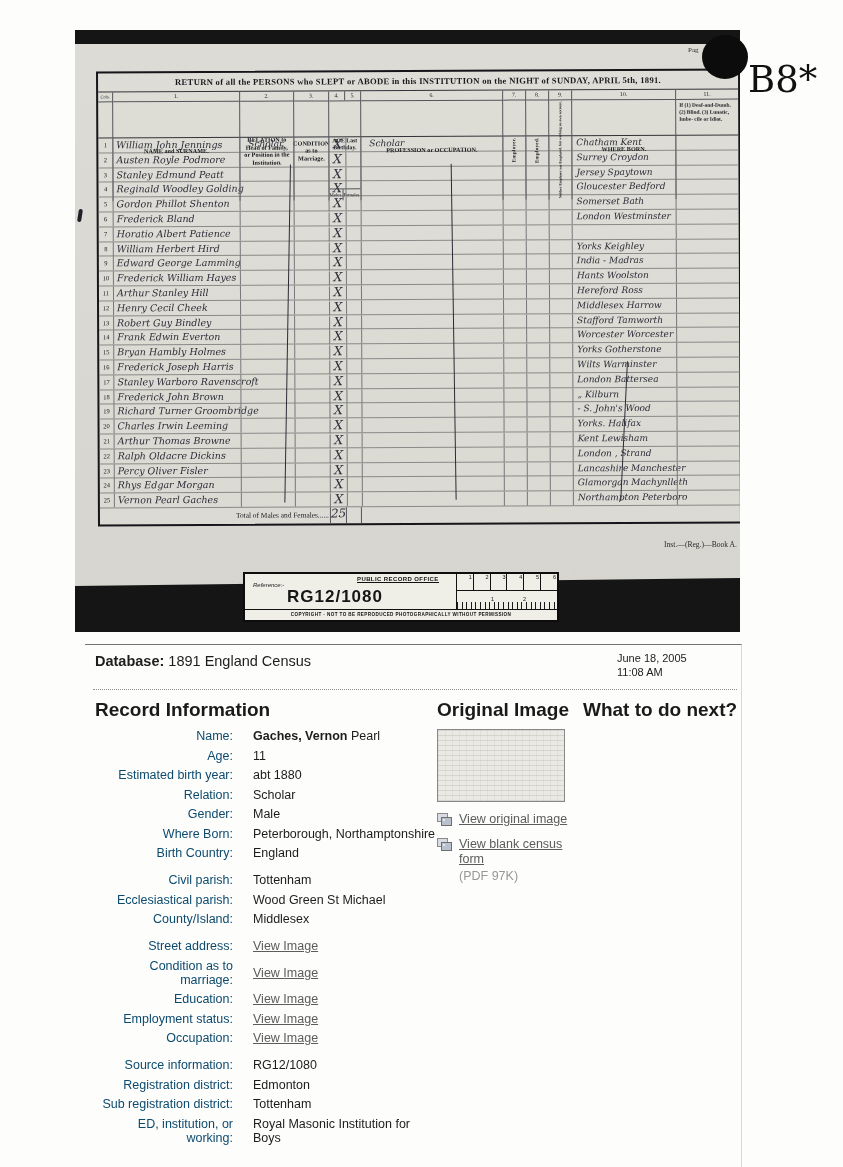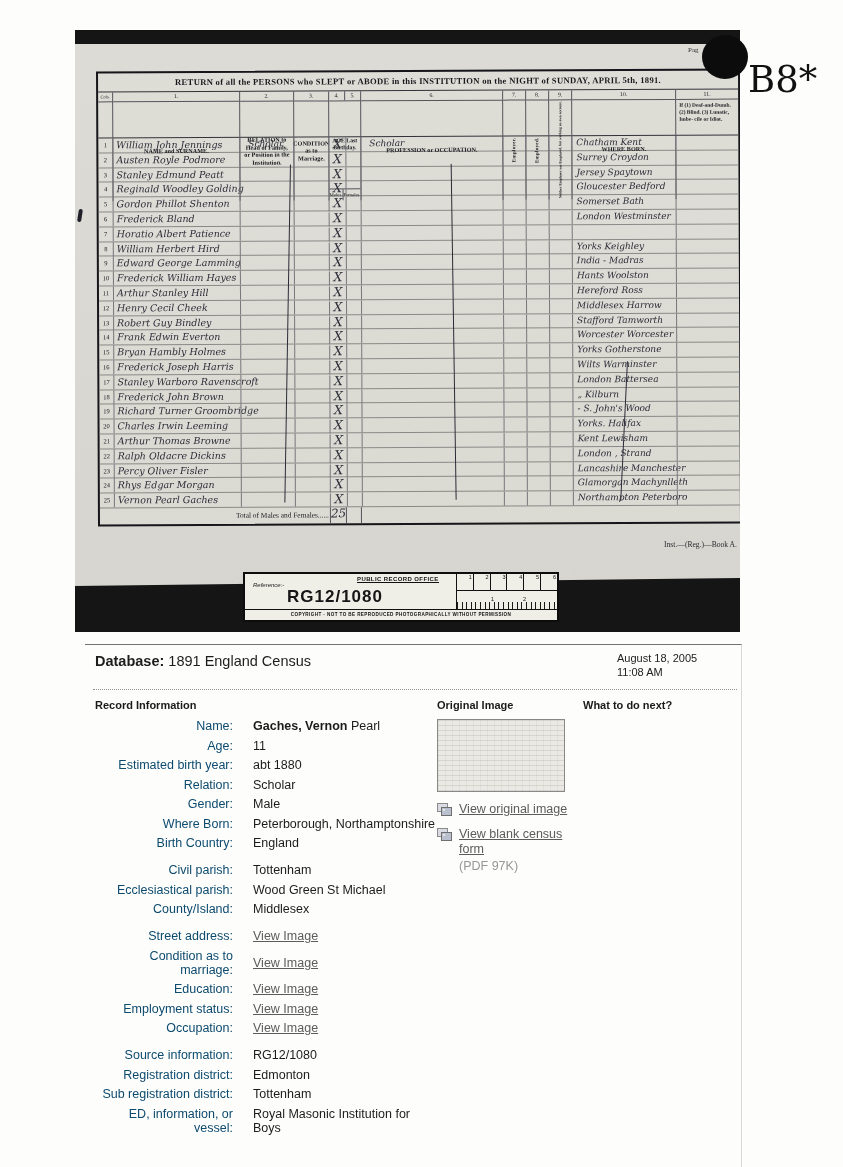--- a/index.html
+++ b/index.html
@@ -69,21 +69,21 @@
   
   .pagfrag{position:absolute;left:688px;top:46px;font-size:7px;font-family:"Liberation Serif",serif;color:#333;}
   .bdot{position:absolute;left:702px;top:35px;width:46px;height:44px;background:#0c0c0c;border-radius:50%;}
   .bcode{position:absolute;left:748px;top:30px;font-family:"DejaVu Serif",serif;font-size:37px;color:#111;margin-top:28px;}
   
   #panel{position:absolute;left:85px;top:644px;width:656px;height:523px;border-top:1px solid #737373;border-right:1px solid #d8d8d8;}
   .dbrow{position:absolute;left:10px;top:8px;font-size:14.5px;color:#1d1d1d;}
   .dbrow b{font-weight:bold;}
   .daterow{position:absolute;left:532px;top:6px;font-size:11px;line-height:14px;color:#222;}
   .dotted{position:absolute;left:8px;top:44px;width:644px;border-top:1px dotted #8f8f8f;}
-  .colhead{font-size:11px;font-weight:bold;color:#1a1a1a;margin:0 0 8px 0;}
+  .colhead{font-size:19px;font-weight:bold;color:#1a1a1a;margin:0 0 8px 0;}
   #info-col{position:absolute;left:10px;top:54px;width:345px;font-size:12.5px;}
   .fgroup{margin-bottom:13px;}
   .frow{display:flex;align-items:flex-start;margin-bottom:5.5px;line-height:14px;}
   .frow.center{align-items:center;}
   .flabel{width:138px;flex:0 0 138px;text-align:right;color:#0c4a6e;margin-right:20px;}
   .fvalue{color:#1c1c1c;max-width:205px;}
   .fvalue b{font-weight:bold;}
   a.vlink{color:#5c5c5c;text-decoration:underline;}
   #img-col{position:absolute;left:352px;top:54px;width:150px;font-size:12.5px;}
   .thumb{width:128px;height:73px;border:1px solid #888;box-sizing:border-box;
@@ -558,21 +558,21 @@
   <div class="pagfrag">Pag</div>
   <div class="bdot"></div>
   <div class="bcode">B8*</div>
 
   <div id="panel">
     <div class="dbrow">
       <b>Database:</b>
       <span>1891 England Census</span>
     </div>
     <div class="daterow">
-      <div>August 18, 2005</div>
+      <div>June 18, 2005</div>
       <div>11:08 AM</div>
     </div>
     <div class="dotted"></div>
 
     <div id="info-col">
       <div class="colhead">Record Information</div>
       <div>
           <div class="fgroup">
             <div class="frow">
               <span class="flabel">Name:</span>
@@ -646,21 +646,21 @@
             </div>
             <div class="frow">
               <span class="flabel">Registration district:</span>
               <span class="fvalue">Edmonton</span>
             </div>
             <div class="frow center">
               <span class="flabel">Sub registration district:</span>
               <span class="fvalue">Tottenham</span>
             </div>
             <div class="frow">
-              <span class="flabel">ED, information, or vessel:</span>
+              <span class="flabel">ED, institution, or working:</span>
               <span class="fvalue">Royal Masonic Institution for Boys</span>
             </div>
           </div>
         </div>
     </div>
 
     <div id="img-col">
       <div class="colhead">Original Image</div>
       <div class="thumb"></div>
       <div class="ilink">

